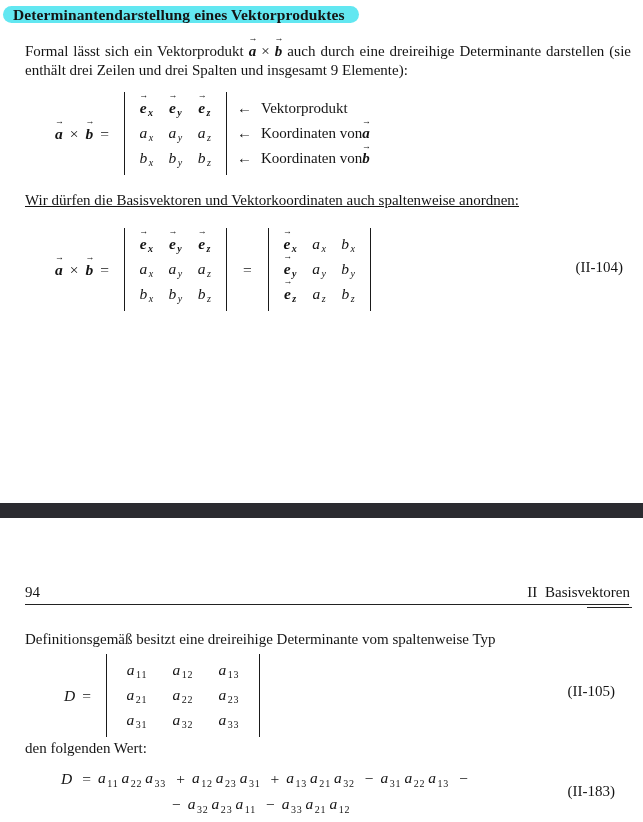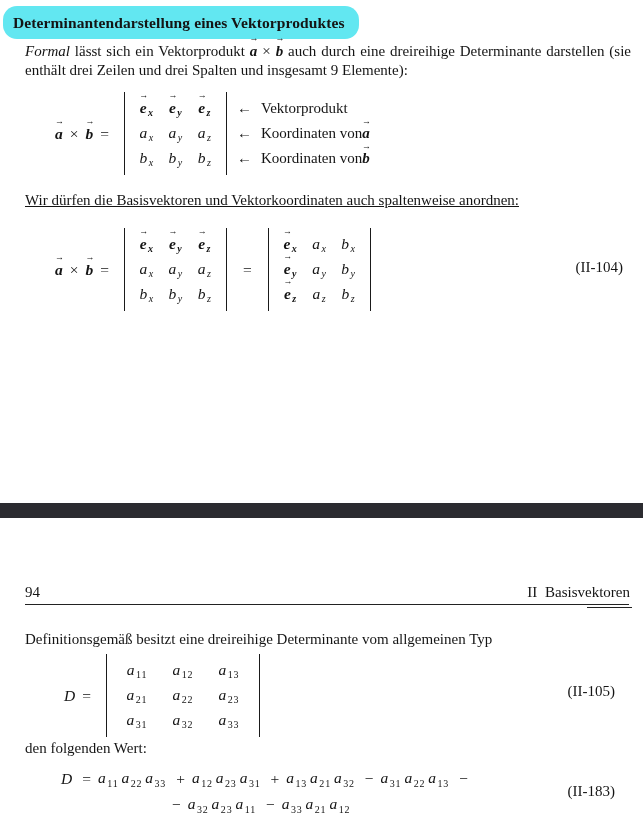--- a/index.html
+++ b/index.html
@@ -9,21 +9,21 @@
     --rule:#222222;
   }
   html,body{margin:0;padding:0;}
   body{
     width:643px;height:822px;background:#ffffff;color:var(--ink);
     font-family:"Liberation Serif","DejaVu Serif",serif;
     position:relative;overflow:hidden;
   }
   
   .pill{
-    position:absolute;left:3px;top:6px;height:33px;border-radius:14px;
+    position:absolute;left:3px;top:6px;height:17px;border-radius:14px;
     background:var(--hl);display:flex;align-items:center;padding:0 14px 0 10px;
   }
   .pill span{font-weight:bold;font-size:15.5px;letter-spacing:0.1px;}
   
   .para{position:absolute;left:25px;width:606px;margin:0;font-size:15px;line-height:19px;}
   .p1{top:42px;text-align:justify;}
   .p2{top:191px;text-decoration:underline;}
   .p3{top:630px;}
   .p4{top:739px;}
   
@@ -48,21 +48,21 @@
   .vec .base, .base.vecb{font-weight:bold;}
   .vecwrap{font-weight:bold;}
   .arr{
     position:absolute;left:58%;top:-8px;transform:translateX(-50%);
     font-size:9px;font-style:normal;font-weight:normal;line-height:1;letter-spacing:0;
   }
   .sb{font-size:10px;vertical-align:-3.5px;margin-left:1.5px;letter-spacing:0.8px;font-style:normal;}
   .sbi{font-style:italic;letter-spacing:0.3px;}
   .op{margin:0 7px;font-style:normal;}
   .opn{margin:0 5px;font-style:normal;}
-  .itx{font-style:italic;margin-top:44px;}
+  .itx{margin-top:44px;}
   
   .anns{display:inline-flex;flex-direction:column;margin-left:8px;padding:4px 0;}
   .annrow{display:flex;align-items:center;height:25px;font-size:15px;}
   .annarrow{margin-right:9px;font-style:normal;}
   
   .tag{position:absolute;font-size:15px;padding-left:48px;}
   .t104{right:20px;top:259px;}
   .t105{right:28px;top:683px;}
   .t106{right:28px;top:783px;}
   
@@ -236,21 +236,21 @@
 
   <div class="blackbar"></div>
 
   <div class="pagehead">
     <span>94</span>
     <span class="chapter">II Basisvektoren</span>
   </div>
   <div class="headrule"></div>
   <div class="headrule2"></div>
 
-  <p class="para p3">Definitionsgemäß besitzt eine dreireihige Determinante vom allgemeinen Typ</p>
+  <p class="para p3">Definitionsgemäß besitzt eine dreireihige Determinante vom spaltenweise Typ</p>
 
   <div class="formula f3">
     <span class="lhs">
         <span class="mv"><span class="base">D</span></span>
         <span class="op">=</span>
       </span>
     <span class="det w2">
         <span class="mrow">
           <span class="mcell">
             <span class="mv"><span class="base">a</span><span class="sb">11</span></span>

